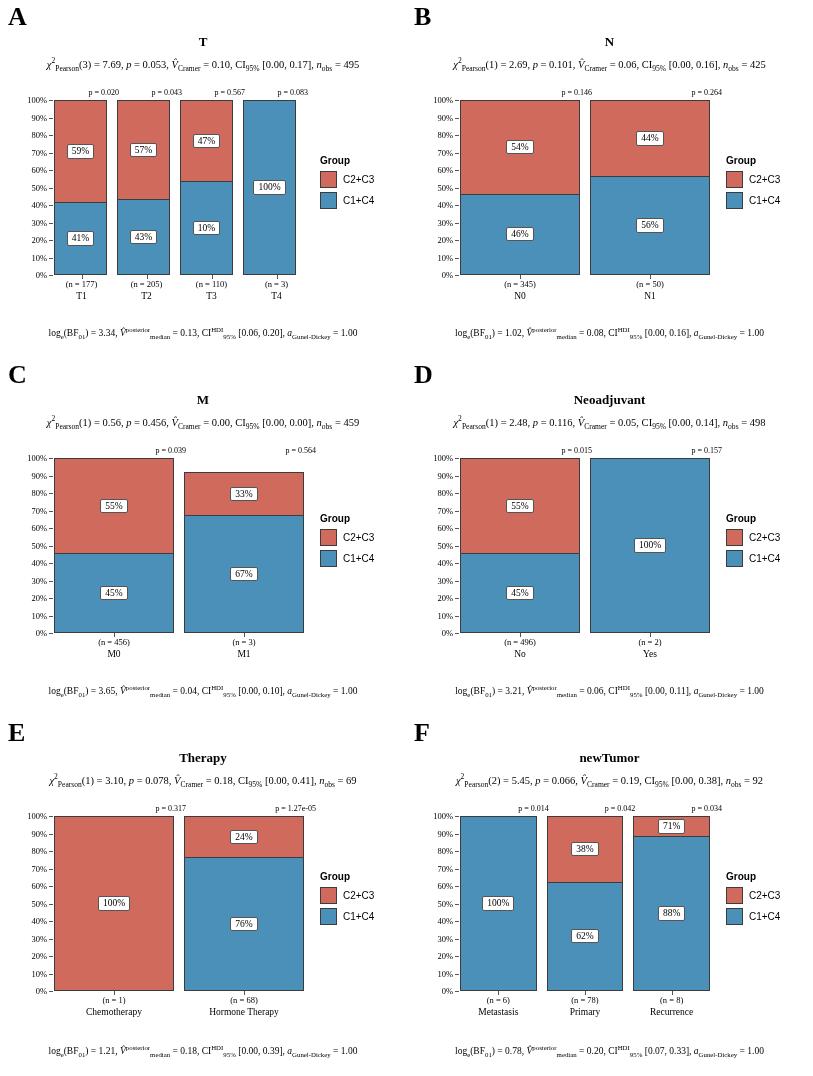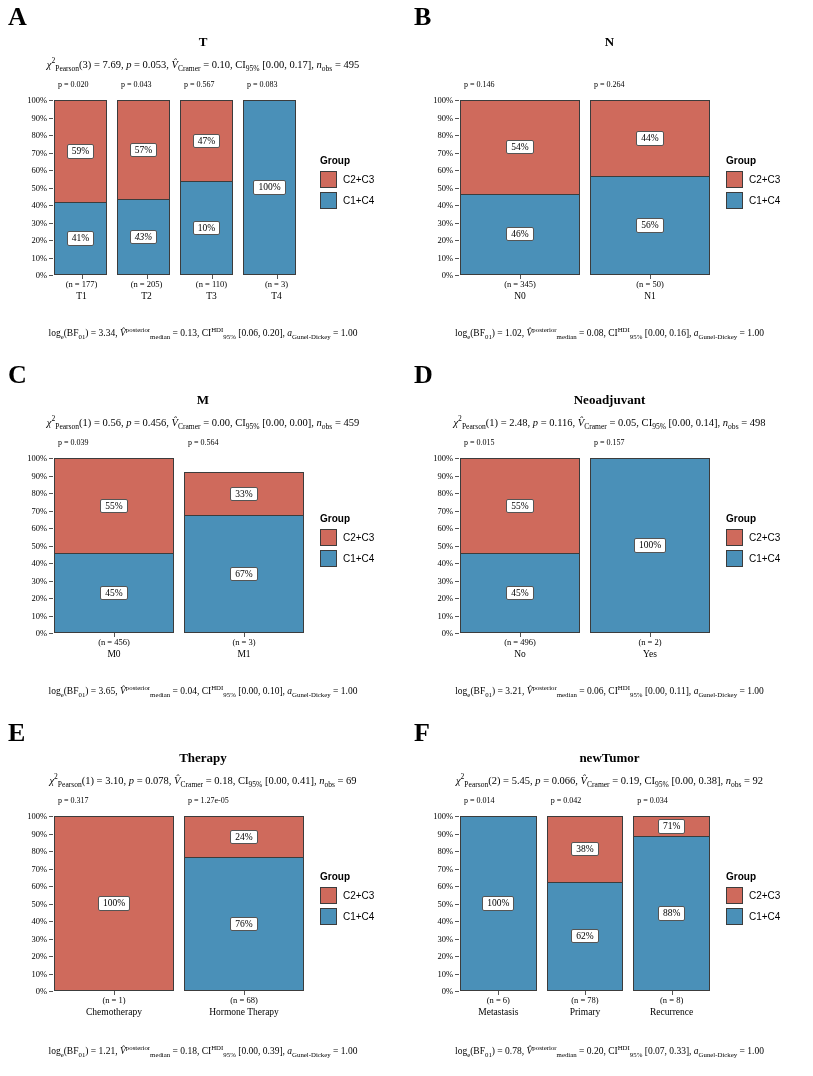--- a/index.html
+++ b/index.html
@@ -135,25 +135,25 @@
     border-radius: 2px;
     font-size: 9.5px;
     padding: 1px 4px;
     font-family: "Liberation Serif", serif;
     line-height: 1.1;
     white-space: nowrap;
   }
   .ptext {
     position: absolute;
     bottom: 100%;
-    left: 4px;
+    left: 12px;
     width: 100%;
-    text-align: left;
+    text-align: right;
     font-size: 8px;
-    padding-bottom: 11px;
+    padding-bottom: 3px;
     font-family: "Liberation Serif", serif;
     white-space: nowrap;
   }
   .xlabels {
     position: absolute;
     top: 100%;
     left: 0;
     width: 100%;
     display: flex;
   }
@@ -235,21 +235,21 @@
             </div>
             <div class="seg" style="height: 71.75px; background: rgb(74, 144, 184);">
               <span class="seg-label">41%</span>
             </div>
           </div>
           <div class="barcol" style="width: 55px; margin-right: 10px;">
             <div class="ptext">p = 0.043</div>
             <div class="seg" style="height: 99.75px; background: rgb(207, 106, 92);">
               <span class="seg-label">57%</span>
             </div>
-            <div class="seg" style="height: 75.25px; background: rgb(74, 144, 184); font-style: italic;">
+            <div class="seg" style="height: 75.25px; background: rgb(74, 144, 184);">
               <span class="seg-label">43%</span>
             </div>
           </div>
           <div class="barcol" style="width: 55px; margin-right: 10px;">
             <div class="ptext">p = 0.567</div>
             <div class="seg" style="height: 82.25px; background: rgb(207, 106, 92);">
               <span class="seg-label">47%</span>
             </div>
             <div class="seg" style="height: 92.75px; background: rgb(74, 144, 184);">
               <span class="seg-label">10%</span>
@@ -293,20 +293,21 @@
         </div>
         <div class="legend-row">
           <span class="swatch" style="background: rgb(74, 144, 184);"></span>
           <span class="legend-label">C1+C4</span>
         </div>
       </div>
     </div>
     <div class="panel">
       <div class="panel-letter">B</div>
       <div class="panel-title">N</div>
+      <div class="panel-subtitle"><span style="font-style:italic">χ</span><sup>2</sup><sub>Pearson</sub>(1) = 2.69, <span style="font-style:italic">p</span> = 0.101, <span style="font-style:italic">V̂</span><sub>Cramer</sub> = 0.06, CI<sub>95%</sub> [0.00, 0.16], <span style="font-style:italic">n</span><sub>obs</sub> = 425</div>
       <div class="panel-footer">log<sub>e</sub>(BF<sub>01</sub>) = 1.02, <span style="font-style:italic">V̂</span><sup>posterior</sup><sub>median</sub> = 0.08, CI<sup>HDI</sup><sub>95%</sub> [0.00, 0.16], <span style="font-style:italic">a</span><sub>Gunel-Dickey</sub> = 1.00</div>
       <div class="plot">
         <div class="plot-frame"></div>
         <div class="axis-labels">
           <div class="ytick" style="top: 0px;">100%</div>
           <div class="ytick" style="top: 17.5px;">90%</div>
           <div class="ytick" style="top: 35px;">80%</div>
           <div class="ytick" style="top: 52.5px;">70%</div>
           <div class="ytick" style="top: 70px;">60%</div>
           <div class="ytick" style="top: 87.5px;">50%</div>

